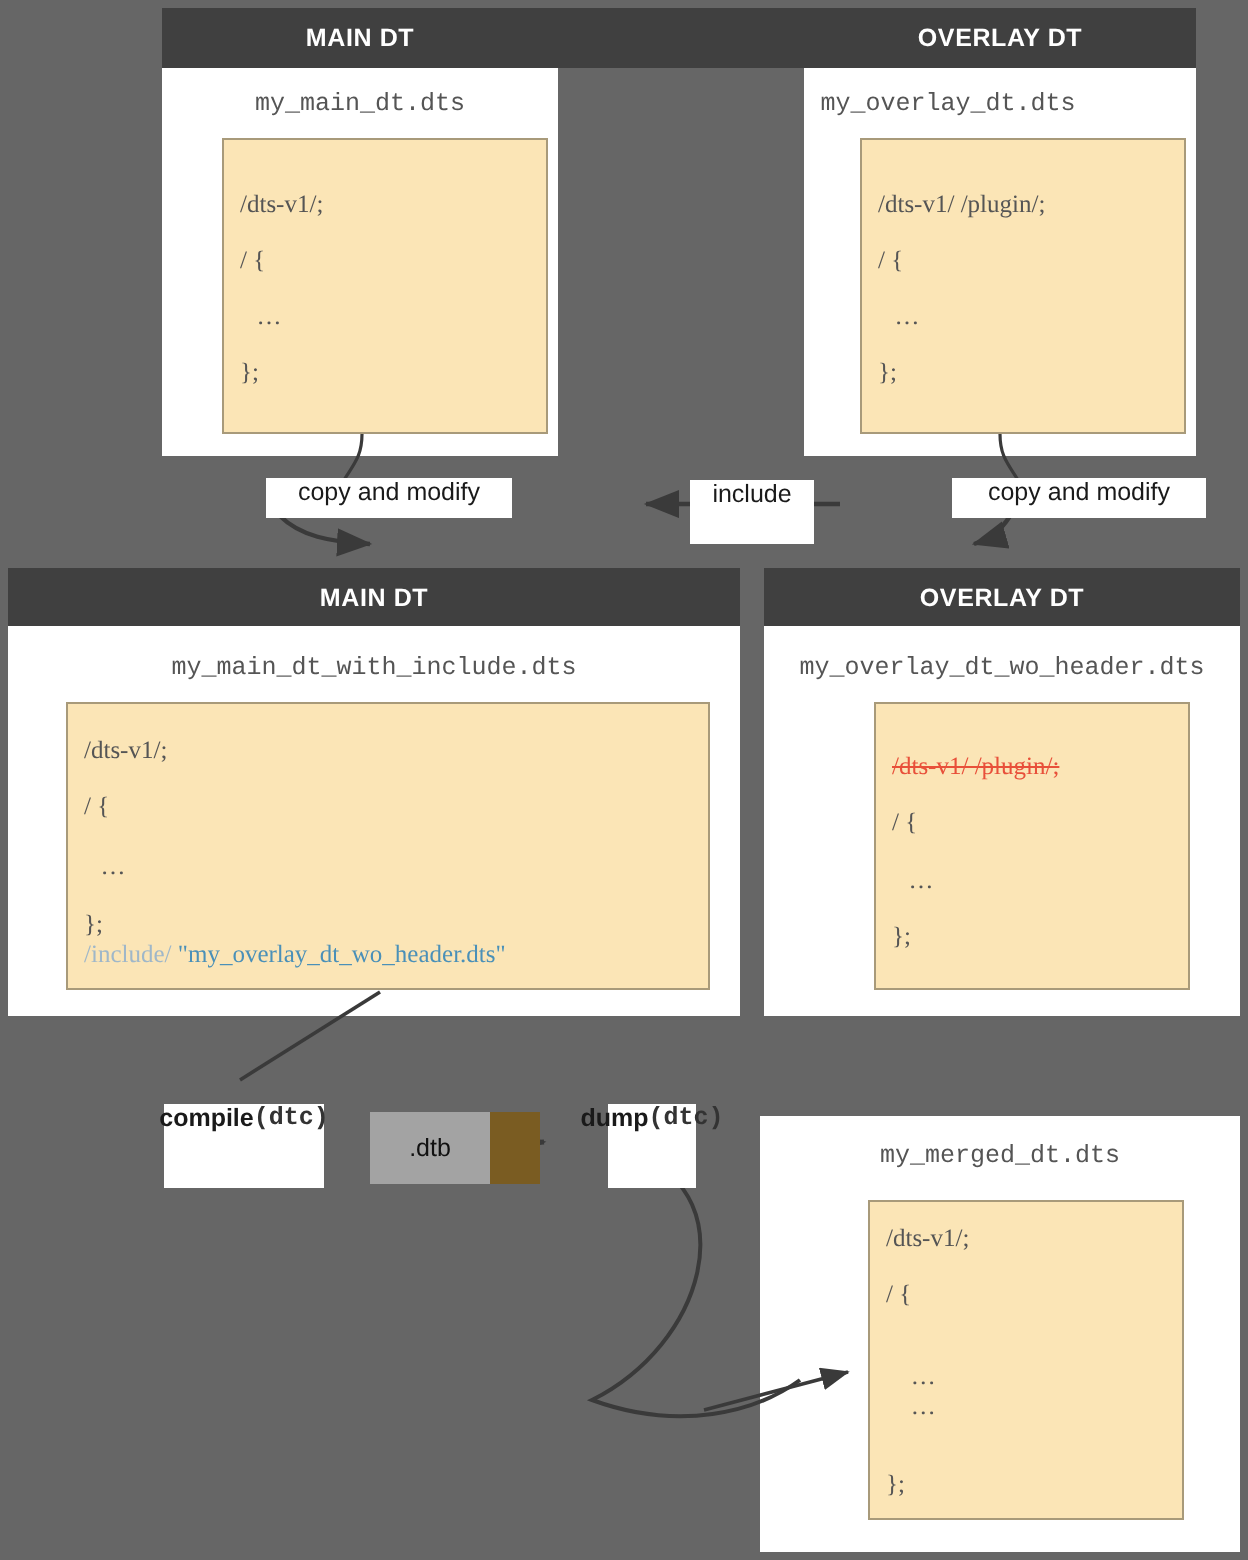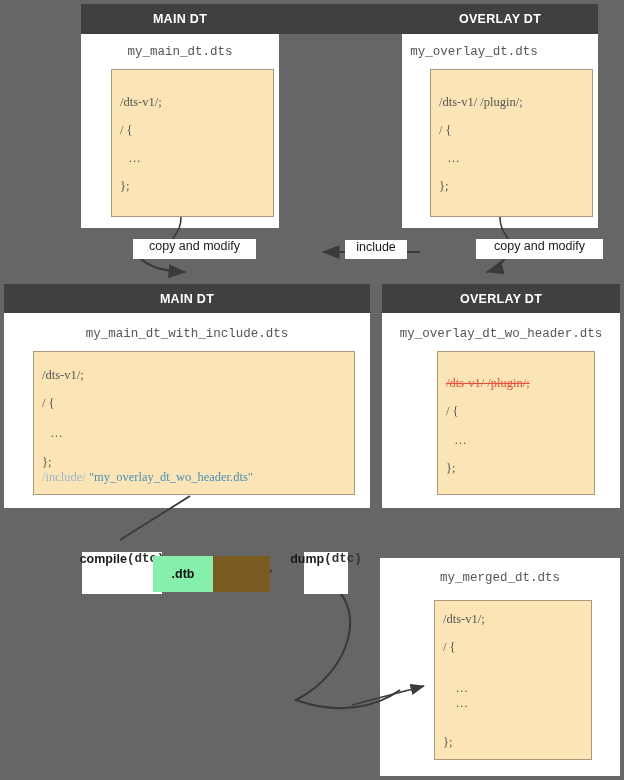--- a/index.html
+++ b/index.html
@@ -67,26 +67,27 @@
     display:flex;justify-content:center;
     font-size:12.5px;color:#1a1a1a;
     white-space:nowrap;
     margin-left:32px;
   }
   .chip.two-line{flex-direction:row;line-height:1.15;font-weight:bold;}
   .mono-sub{font-family:"Liberation Mono","DejaVu Sans Mono",monospace;font-size:12.5px;color:#333;}
 
   .dtb-box{
     position:absolute;
-    background:#86efac;
+    background:#a3a3a3;
     color:#111111;
-    font-weight:bold;
+    font-weight:normal;
     font-size:12.5px;
     display:flex;align-items:center;justify-content:center;
     z-index:7;
+    margin-left:32px;
   }
   .dtb-tail{
     position:absolute;
     background:#7a5c22;
     z-index:6;
   }
 
   svg.overlay-svg{
     position:absolute;left:0;top:0;width:624px;height:780px;
     z-index:5;pointer-events:none;
@@ -180,21 +181,21 @@
     <path d="M214,575 L272,571" stroke="#3a3a3a" stroke-width="2.4" fill="none" marker-end="url(#ah)"></path>
 
     <path d="M320,578 C372,600 352,672 296,700 C340,716 378,706 400,690" stroke="#3a3a3a" stroke-width="2" fill="none"></path>
 
     <path d="M352,705 L424,686" stroke="#3a3a3a" stroke-width="1.8" fill="none" marker-end="url(#ah)"></path>
   </svg>
 
   <div class="chip" style="left:101px;top:239px;width:123px;height:20px;">
     <span>copy and modify</span>
   </div>
-  <div class="chip" style="left:313px;top:240px;width:62px;height:19px;">
+  <div class="chip" style="left:313px;top:240px;width:62px;height:32px;">
     <span>include</span>
   </div>
   <div class="chip" style="left:444px;top:239px;width:127px;height:20px;">
     <span>copy and modify</span>
   </div>
 
   <div class="dtb-tail" style="left:212px;top:556px;width:58px;height:36px;"></div>
 
   <div class="chip two-line" style="left:50px;top:552px;width:80px;height:42px;">
     <span>compile</span>

